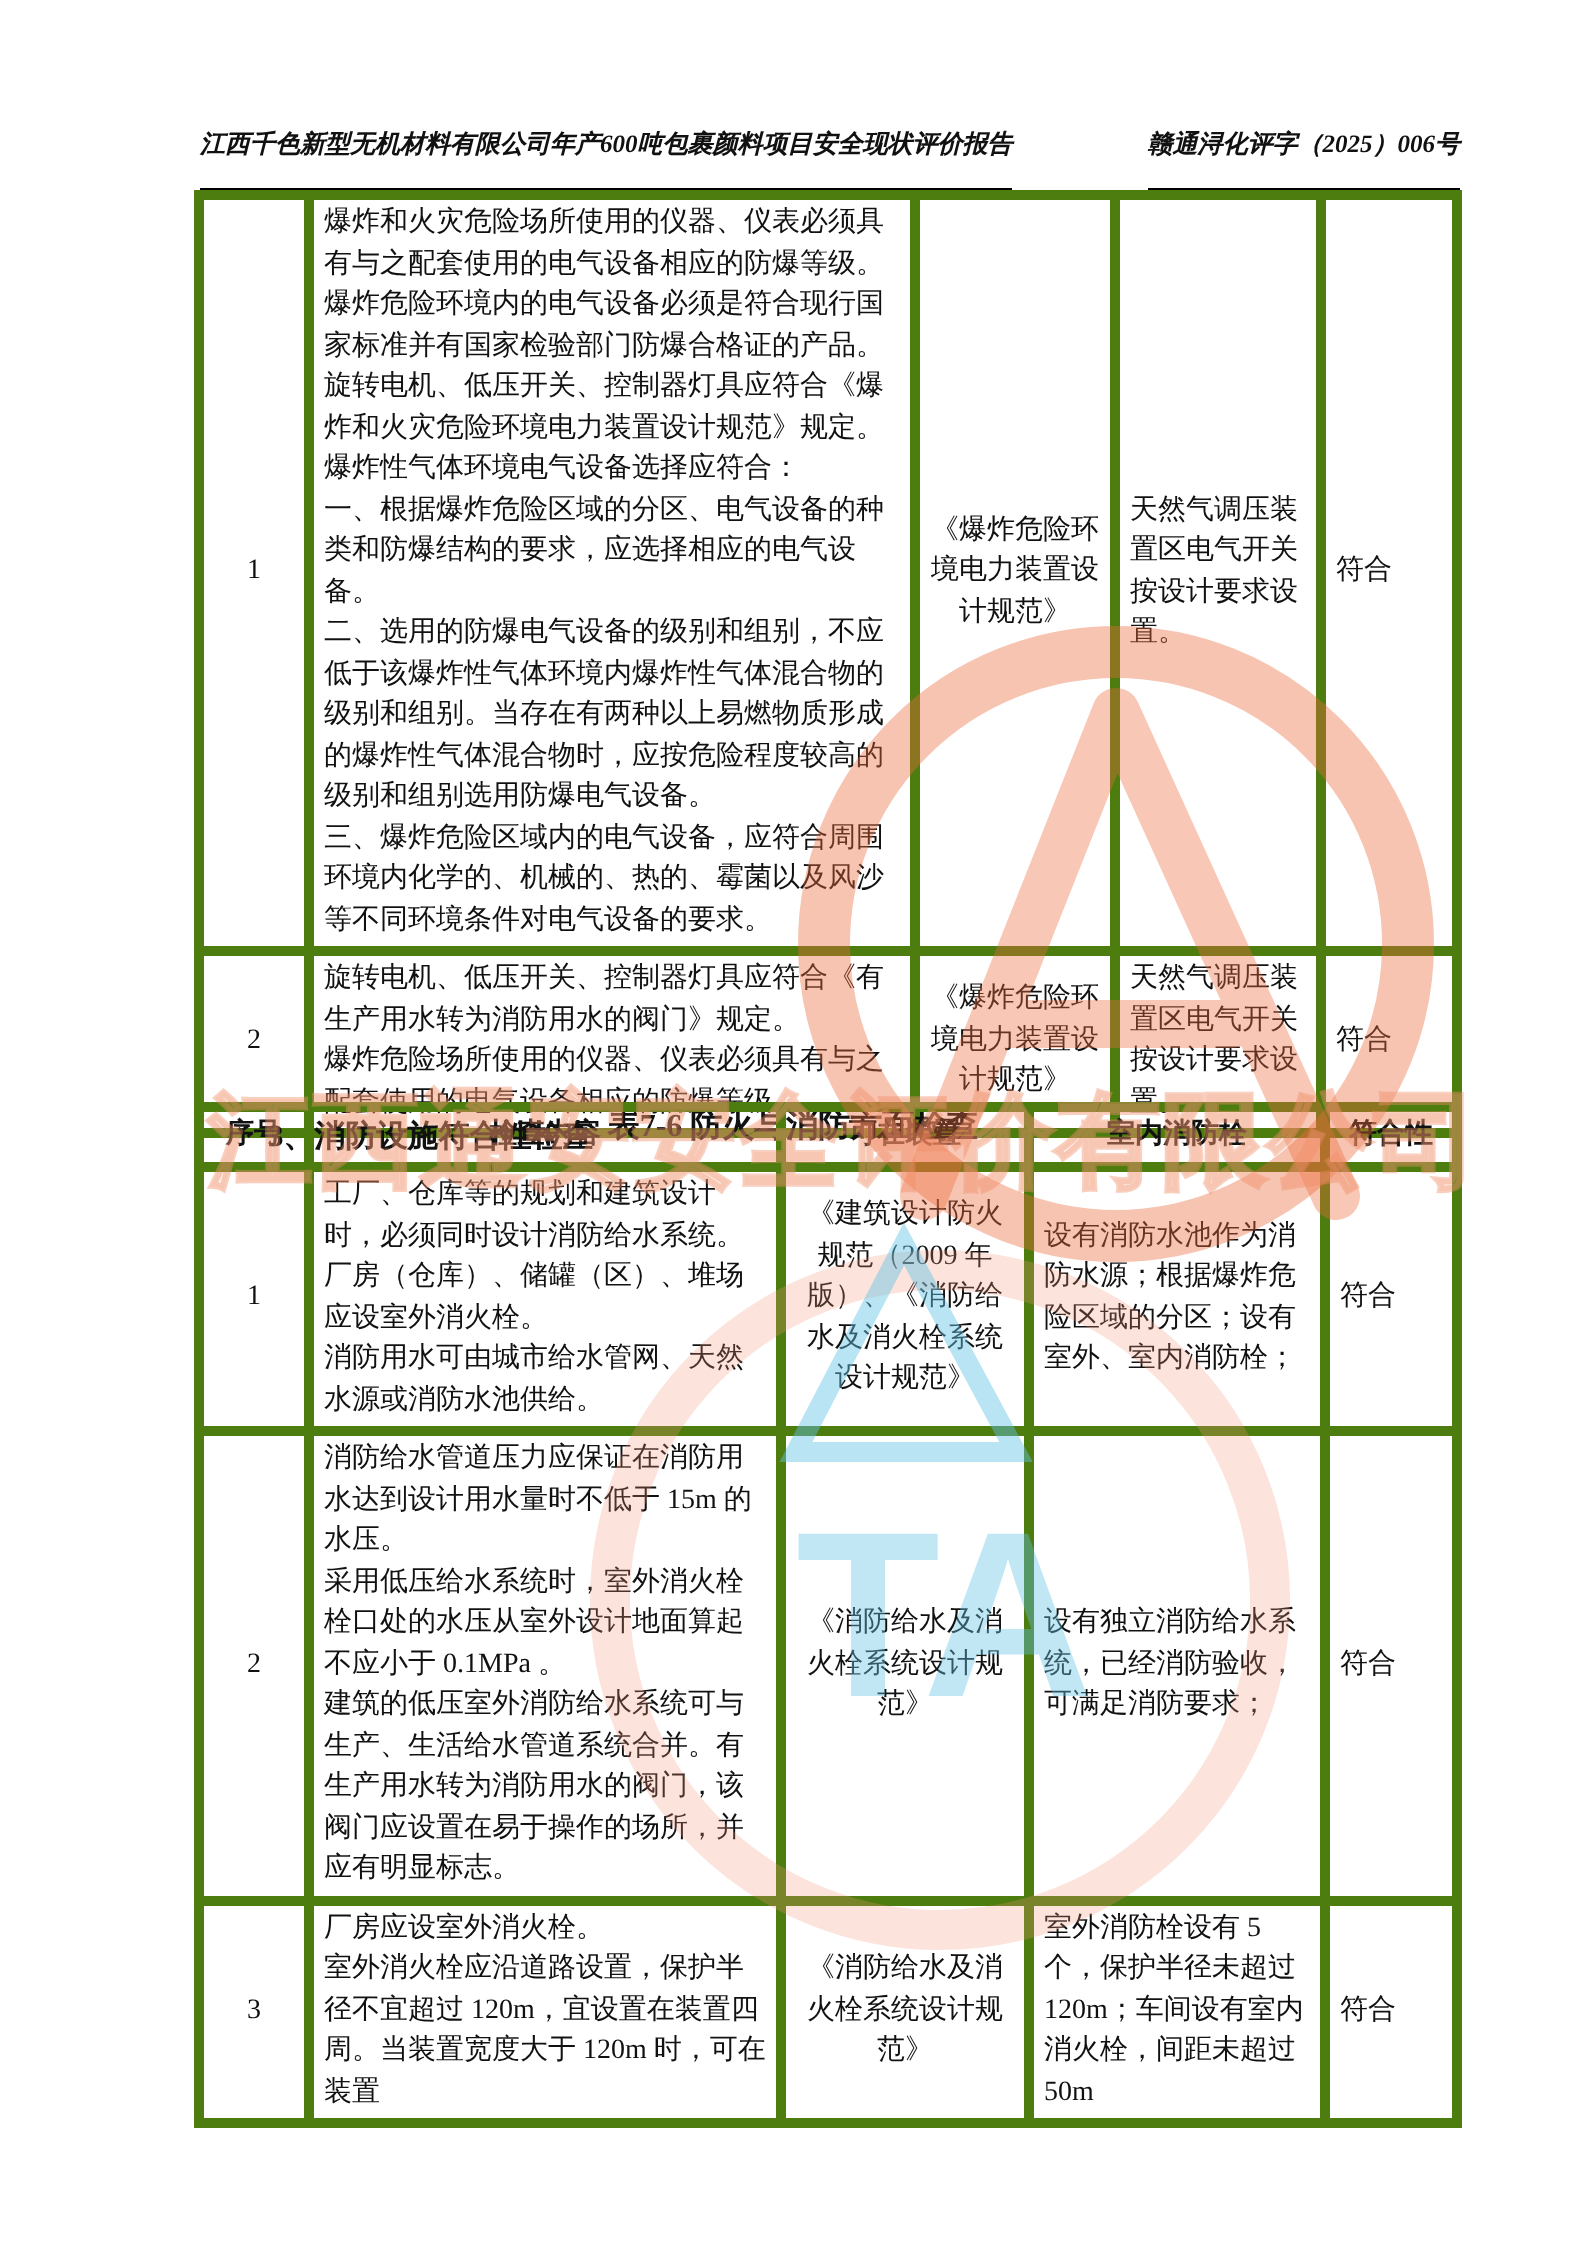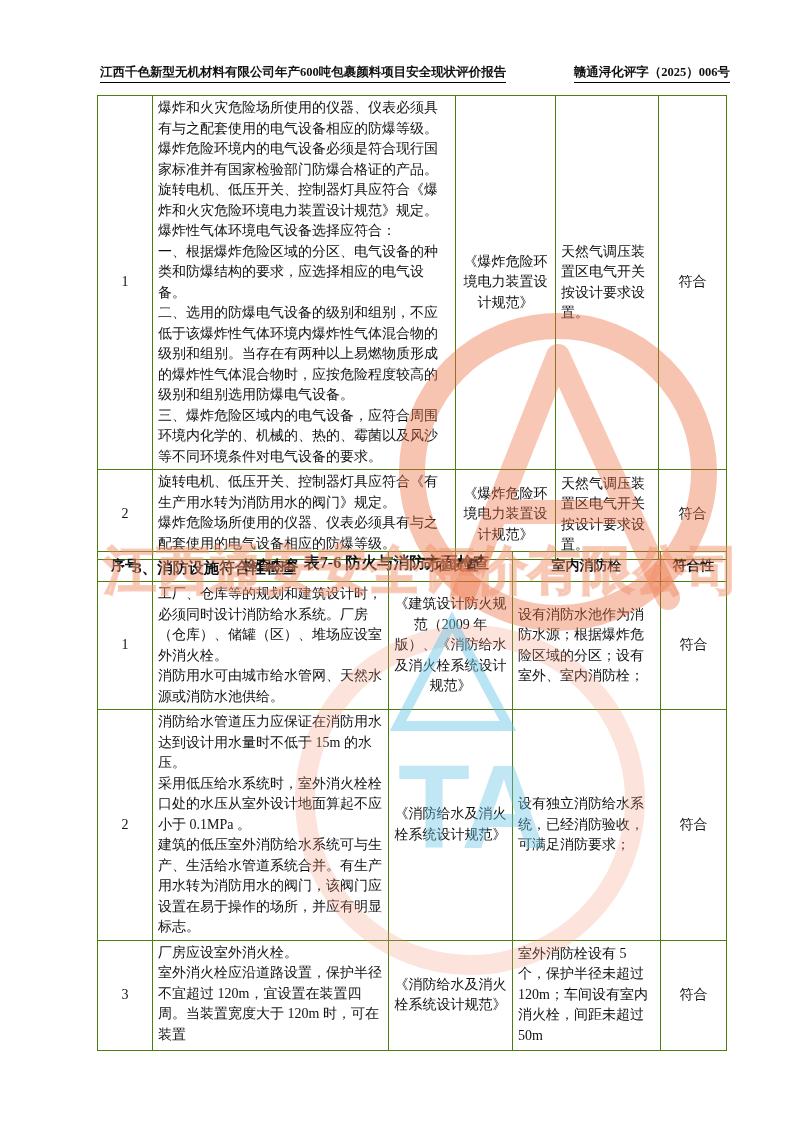--- a/index.html
+++ b/index.html
@@ -9,32 +9,32 @@
     overflow:hidden;
   }
   .page{position:absolute;inset:0;}
 
   
   .header-row{
     position:absolute;left:100px;top:64px;width:630px;
     display:flex;justify-content:space-between;align-items:flex-end;
     font-size:12.5px;font-weight:700;
   }
-  .header-row span{border-bottom:1px solid #000;padding-bottom:1px;white-space:nowrap;}
+  .header-row span{border-bottom:1px solid #000;padding-bottom:13px;white-space:nowrap;font-style:italic;}
 
   
   table{border-collapse:collapse;table-layout:fixed;position:absolute;left:97px;}
-  td,th{border:1px solid #4d7c0f;font-size:14px;line-height:20.5px;padding:2px 5px;box-sizing:border-box;}
+  td,th{border:5px solid #4d7c0f;font-size:14px;line-height:20.5px;padding:2px 5px;box-sizing:border-box;}
   .t1{top:95px;width:629px;}
   .t2{top:551px;width:629px;}
   .cell-no{text-align:center;vertical-align:middle;}
   .cell-content{text-align:left;vertical-align:top;white-space:pre-line;}
   .cell-standard{text-align:center;vertical-align:middle;white-space:pre-line;}
   .cell-result{text-align:left;vertical-align:middle;white-space:pre-line;}
-  .cell-conform{text-align:center;vertical-align:middle;}
+  .cell-conform{text-align:left;vertical-align:middle;}
   .t2 th{font-weight:700;text-align:center;vertical-align:middle;height:30px;padding:2px;}
 
   
   .section-heading{position:absolute;left:134px;top:558px;font-size:15.5px;font-weight:700;}
   .table-title{position:absolute;left:0;top:553px;width:793px;text-align:center;font-size:16px;font-weight:700;}
 
   
   .page-number{position:absolute;left:0;top:1068px;width:793px;text-align:center;font-size:13px;}
 
   

